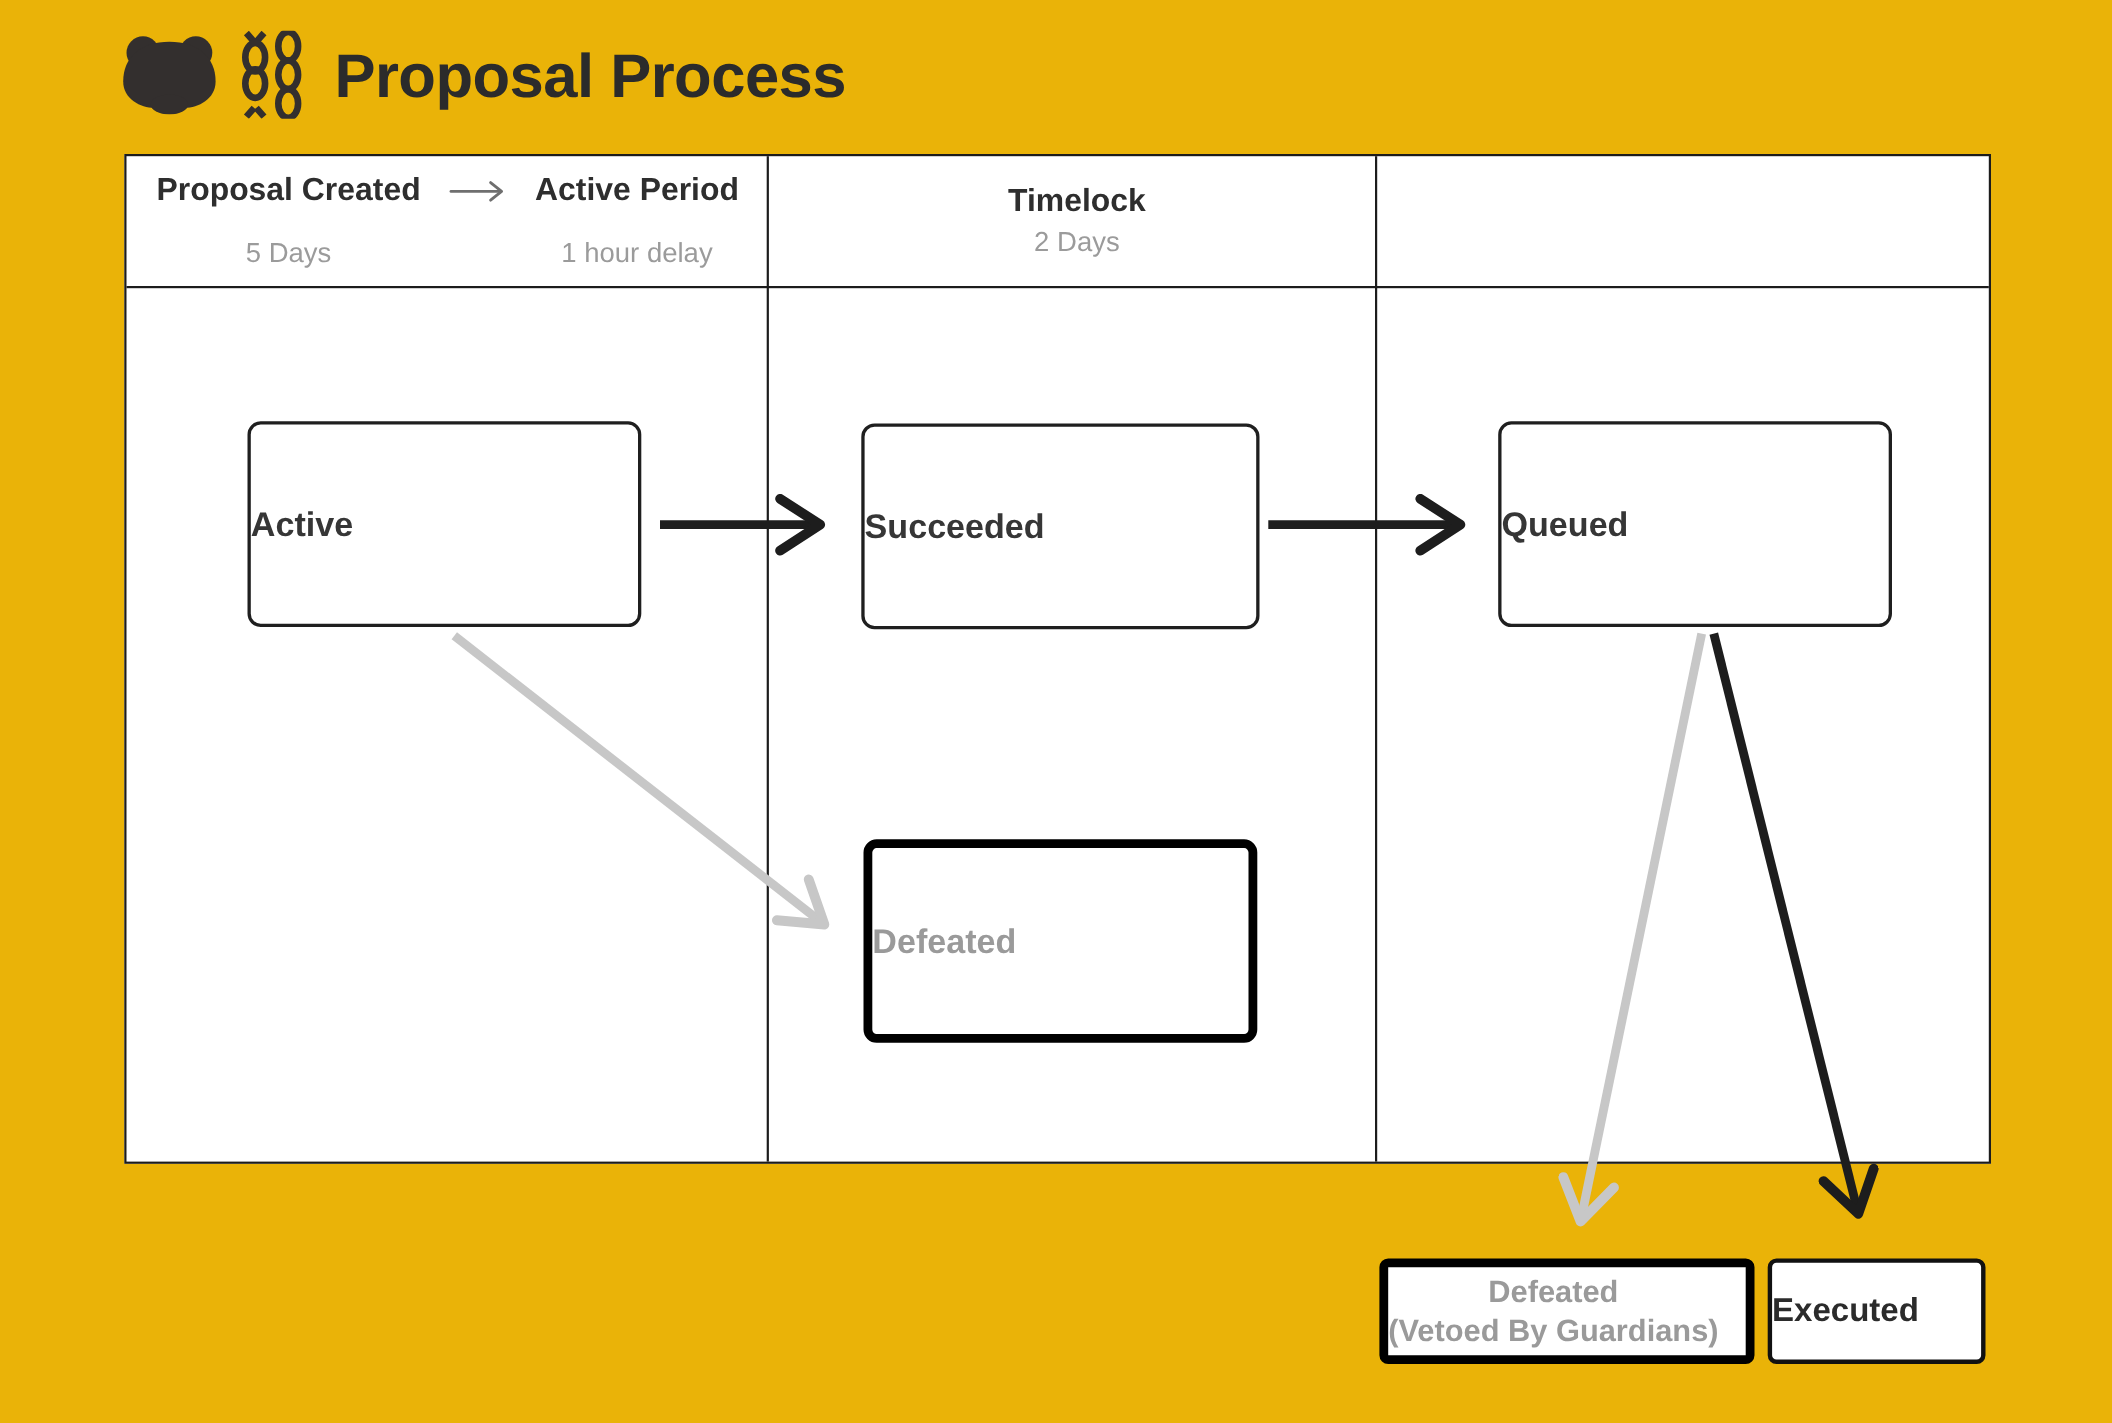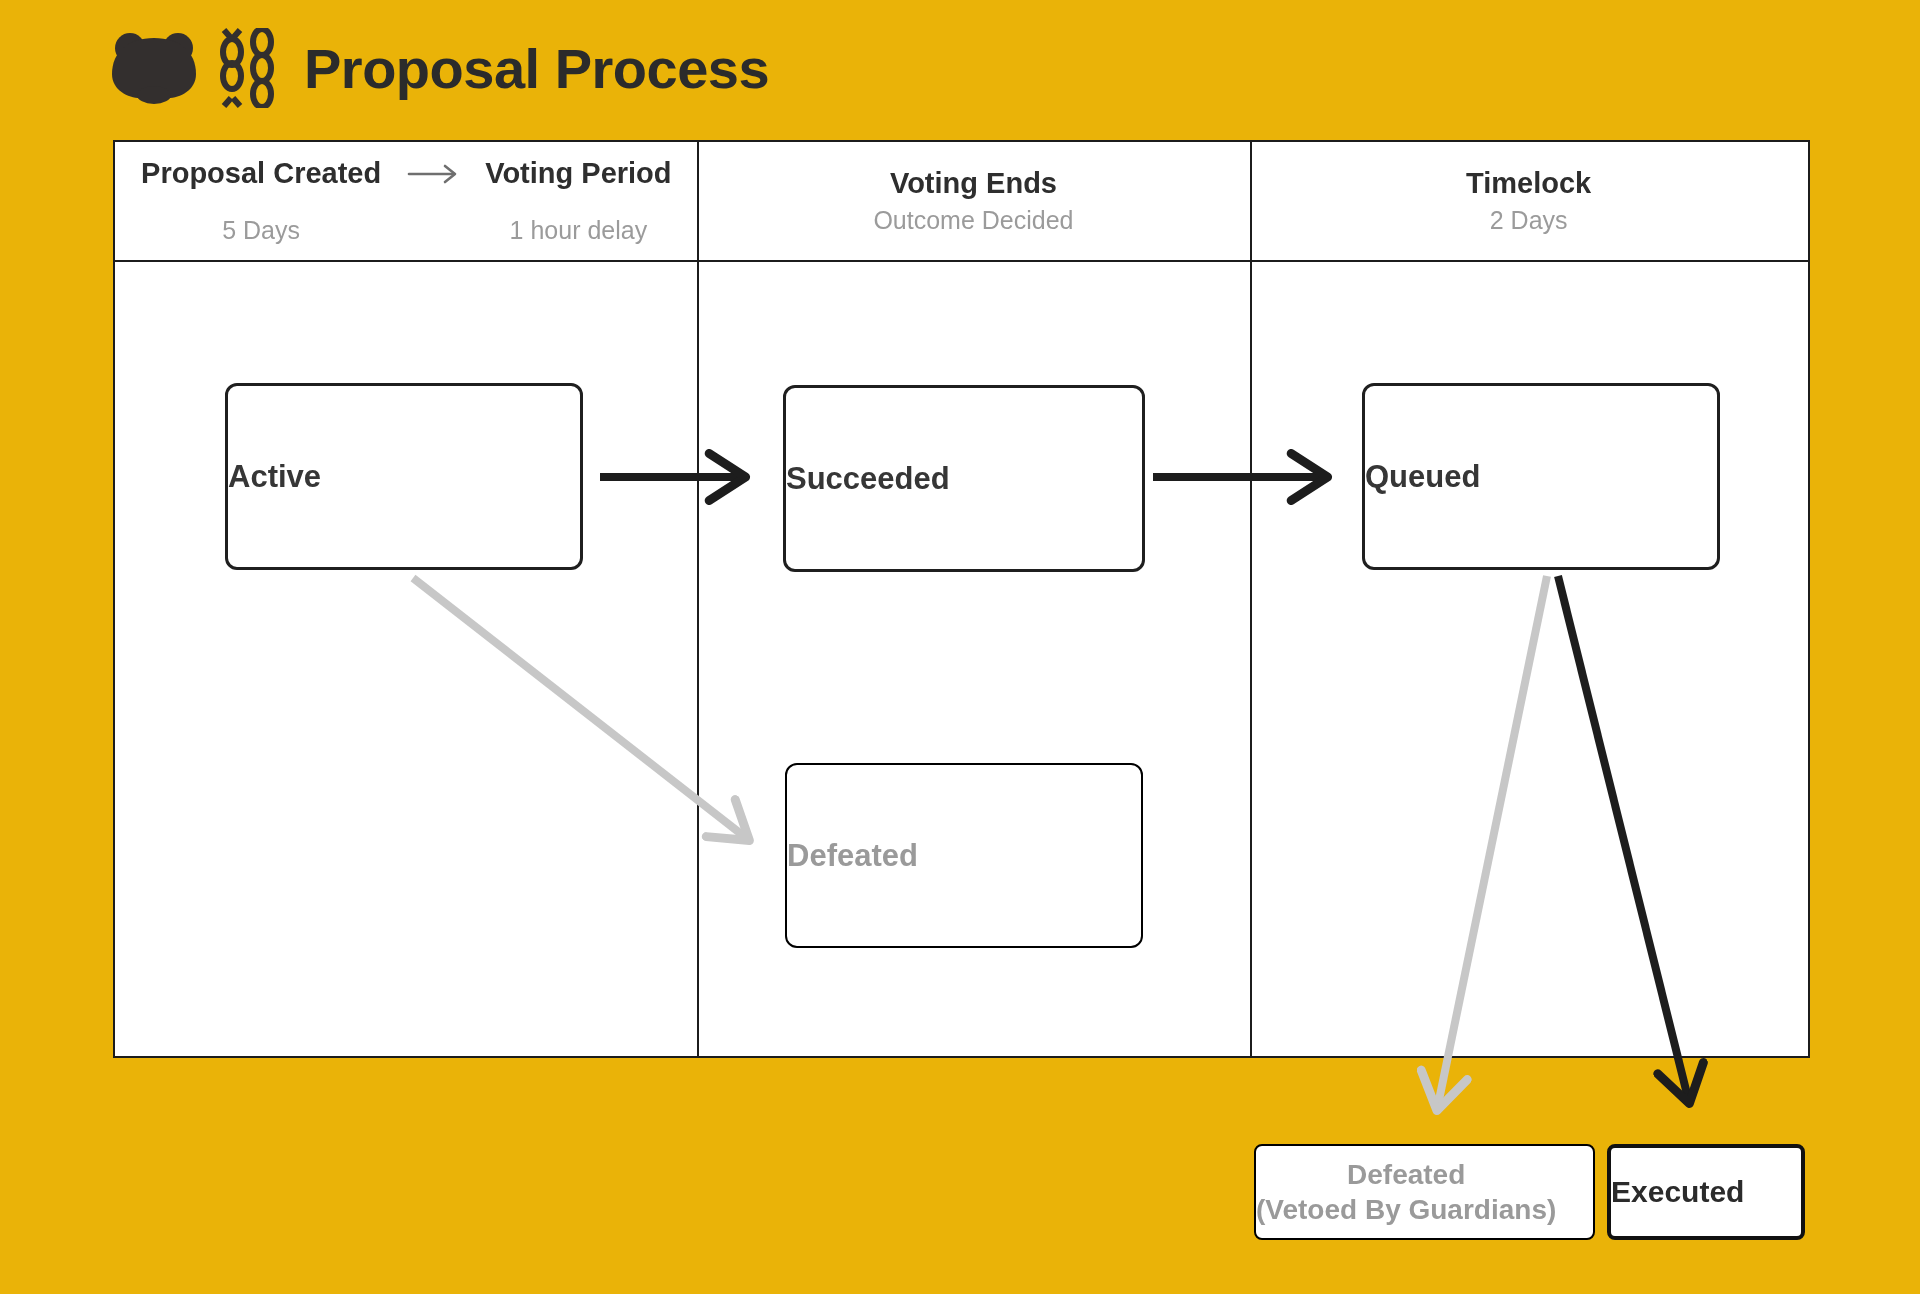--- a/index.html
+++ b/index.html
@@ -41,21 +41,21 @@
     align-items:center; justify-items:center;gap:26px;
   }
 
   
   .node {
     position:absolute; display:flex; align-items:center; justify-content:flex-start;
     background:#fff; border-radius:12px; text-align:center; z-index:3;
   }
   .node .label { font-size:31px; font-weight:700; color:#363636; }
   .node.dark   { border:3.5px solid #1f1f1f; }
-  .node.light  { border:2px solid #000000; }
+  .node.light  { border:8px solid #000000; }
   .node.light .label { color:#9a9a9a; }
   .node.active    { left:225px;  top:383px;  width:358px; height:187px; }
   .node.succeeded { left:783px;  top:385px;  width:362px; height:187px; }
   .node.queued    { left:1362px; top:383px;  width:358px; height:187px; }
   .node.defeated  { left:785px;  top:763px;  width:358px; height:185px; }
   .node.vetoed    { left:1254px; top:1144px; width:341px; height:96px; border-radius:8px; }
   .node.vetoed .label { font-size:28px; line-height:1.25; }
   .node.executed  { left:1607px; top:1144px; width:198px; height:96px; border:4px solid #111; border-radius:8px; }
   .node.executed .label { font-size:30px; color:#2b2b2b; }
 
@@ -98,31 +98,27 @@
 
       <div class="hcell c1">
         <div class="split-header">
           <div class="h-title">Proposal Created</div>
           <svg width="52" height="22" viewBox="0 0 52 22" aria-hidden="true">
             <g fill="none" stroke="#6f6f6f" stroke-width="2.6" stroke-linecap="round" stroke-linejoin="round">
               <path d="M2 11 L47 11"></path>
               <path d="M38 3 L48 11 L38 19"></path>
             </g>
           </svg>
-          <div class="h-title">Voting Period</div>
+          <div class="h-title">Active Period</div>
           <div class="h-sub">5 Days</div>
           <div></div>
           <div class="h-sub">1 hour delay</div>
         </div>
       </div>
 
-      <div class="hcell c2">
-        <div class="h-title">Voting Ends</div>
-        <div class="h-sub">Outcome Decided</div>
-      </div>
 
       <div class="hcell c3">
         <div class="h-title">Timelock</div>
         <div class="h-sub">2 Days</div>
       </div>
     </div>
   </div>
 
   <svg class="edges" viewBox="0 0 1920 1294" aria-hidden="true">
     <defs>

